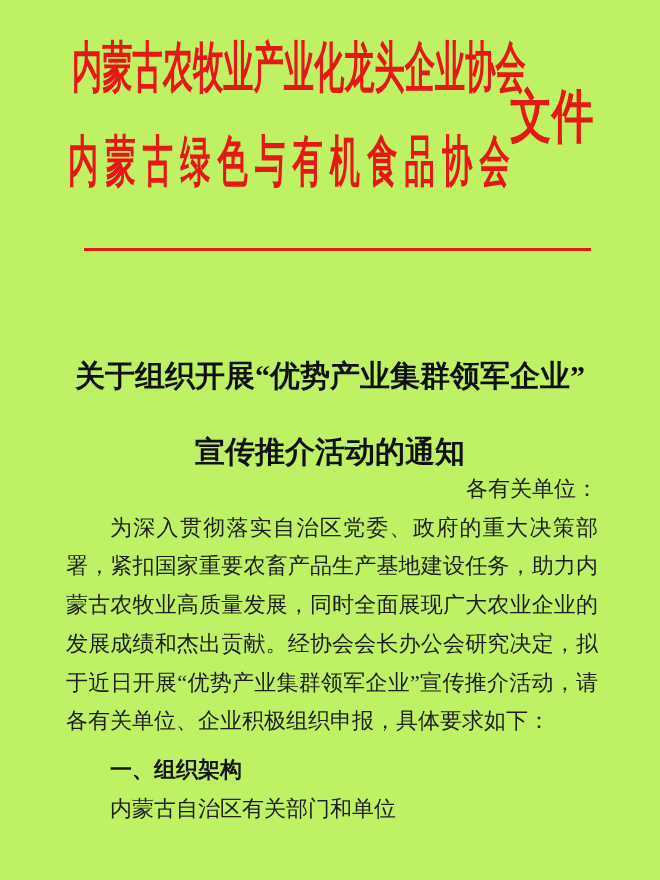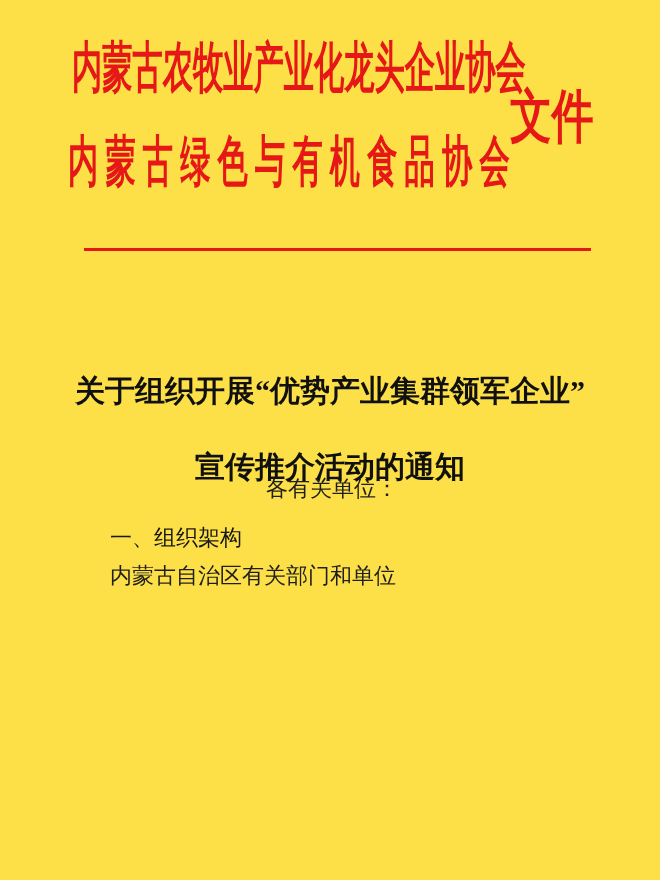--- a/index.html
+++ b/index.html
@@ -4,21 +4,21 @@
 <style>
   html, body {
     margin: 0;
     padding: 0;
     background: #ffffff;
   }
   .page {
     position: relative;
     width: 660px;
     height: 880px;
-    background: #fde047;
+    background: #bef264;
     margin: 0 auto;
     overflow: hidden;
     font-family: "Liberation Serif", "DejaVu Serif", serif;
     color: #1e1e1e;
   }
   
   .org-line {
     position: absolute;
     color: var(--red, #e61717);
     font-weight: bold;
@@ -58,21 +58,21 @@
     position: absolute;
     top: 248px;
     left: 84px;
     width: 507px;
     height: 3px;
     background: var(--red, #e61717);
   }
   
   .doc-title {
     position: absolute;
-    top: 373px;
+    top: 358px;
     left: 0;
     width: 660px;
     text-align: center;
     font-weight: bold;
     font-size: 30px;
     line-height: 36px;
     color: #101010;
   }
   .doc-title .title-line2 {
     margin-top: 40px;
@@ -81,31 +81,31 @@
   .doc-body {
     position: absolute;
     top: 470px;
     left: 66px;
     width: 532px;
     font-size: 22px;
     line-height: 38.7px;
     color: #1e1e1e;
   }
   .salutation {
-    text-align: center;
+    text-align: right;
   }
   .para {
     text-indent: 44px;
     text-align: justify;
     text-justify: inter-ideograph;
   }
   .section-heading,
   .sub-heading {
     font-family: "Liberation Sans", "DejaVu Sans", sans-serif;
-    font-weight: normal;
+    font-weight: bold;
     text-indent: 44px;
     color: #161616;
   }
   .section-heading {
     margin-top: 10px;
   }
   .indent-line {
     text-indent: 44px;
   }
 </style>
@@ -123,20 +123,21 @@
   <div class="red-divider"></div>
 
   <div class="doc-title">
     <div class="title-line1">关于组织开展“优势产业集群领军企业”</div>
     <div class="title-line2">宣传推介活动的通知</div>
   </div>
 
   <div class="doc-body">
     <div class="salutation">各有关单位：</div>
 
+    <div class="para">为深入贯彻落实自治区党委、政府的重大决策部署，紧扣国家重要农畜产品生产基地建设任务，助力内蒙古农牧业高质量发展，同时全面展现广大农业企业的发展成绩和杰出贡献。经协会会长办公会研究决定，拟于近日开展“优势产业集群领军企业”宣传推介活动，请各有关单位、企业积极组织申报，具体要求如下：</div>
 
     <div class="section-heading">一、组织架构</div>
 
 
     <div class="indent-line">内蒙古自治区有关部门和单位</div>
   </div>
 
 </div>
 
 </body></html>

